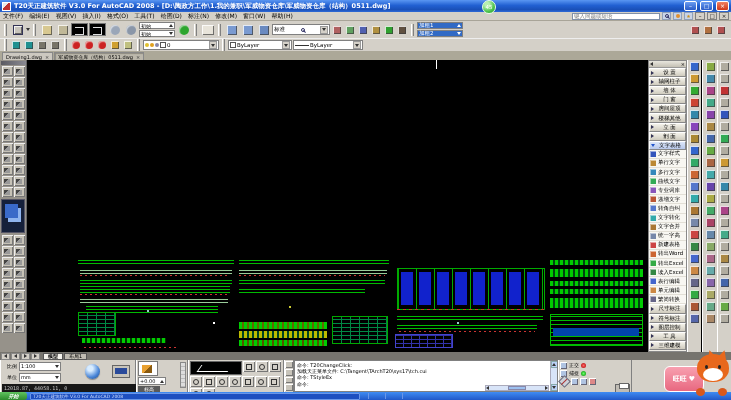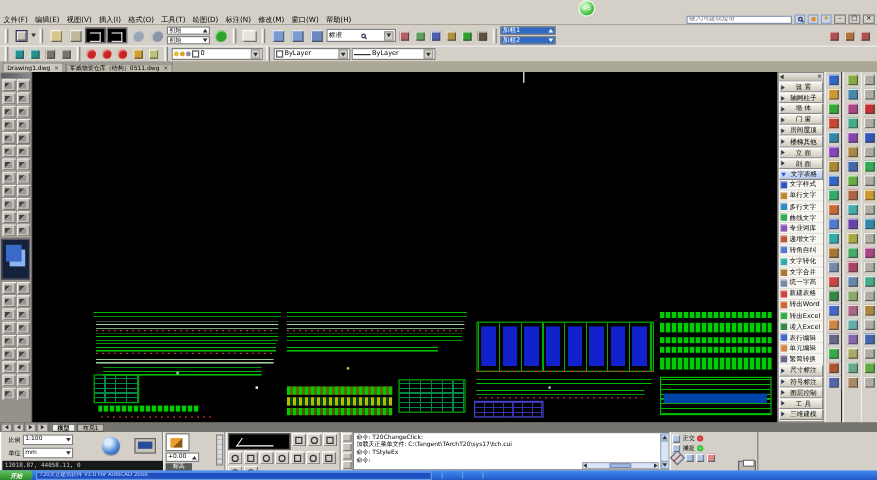--- a/index.html
+++ b/index.html
@@ -169,20 +169,27 @@
   #fox .eye{position:absolute;top:11px;width:3px;height:4px;background:#222;border-radius:50%;}
   #fox .eye.l{left:8px;}#fox .eye.r{right:8px;}
   #fox .paw{position:absolute;bottom:4px;width:9px;height:8px;background:#d8581c;border-radius:50%;}
   #fox .paw.l{right:26px;}#fox .paw.r{right:4px;}
 </style>
 </head>
 <body>
 
 <div id="screen">
 
+  <div id="titlebar">
+    <span id="app-icon"></span>
+    <span id="title-text">T20天正建筑软件 V3.0 For AutoCAD 2008 - [D:\陶政方工作\1.我的兼职\军威物资仓库\军威物资仓库（结构）0511.dwg]</span>
+    <span class="winbtn">–</span>
+    <span class="winbtn">□</span>
+    <span class="winbtn close">×</span>
+  </div>
 
   <div id="menubar">
     <span style="display:flex;">
 
     <span class="menu-item">文件(F)</span>
         <span class="menu-item">编辑(E)</span>
         <span class="menu-item">视图(V)</span>
         <span class="menu-item">插入(I)</span>
         <span class="menu-item">格式(O)</span>
         <span class="menu-item">工具(T)</span>
@@ -1153,14 +1160,31 @@
 
   <div id="taskbar">
     <div id="startbtn">开始</div>
     <div id="taskbtn">T20天正建筑软件 V3.0 For AutoCAD 2008</div>
     <span class="tsep"></span>
     <span class="tsep"></span>
     <span class="tsep"></span>
   </div>
 
   <div id="badge">45</div>
+  <div id="mascot">
+    <div id="mascot-card">
+      <span>旺旺</span>
+      <span>♥</span>
+    </div>
+    <div id="fox">
+      <div class="head">
+        <div class="ear l"></div>
+        <div class="ear r"></div>
+        <div class="face"></div>
+        <div class="eye l"></div>
+        <div class="eye r"></div>
+      </div>
+      <div class="paw l"></div>
+      <div class="paw r"></div>
+    </div>
+  </div>
 
 </div>
 
 </body></html>

